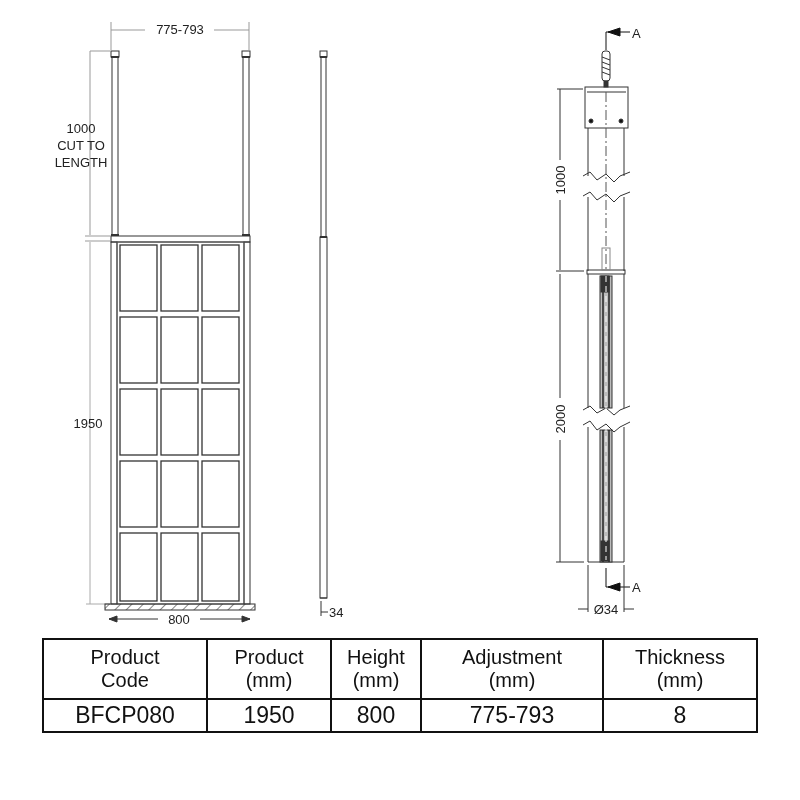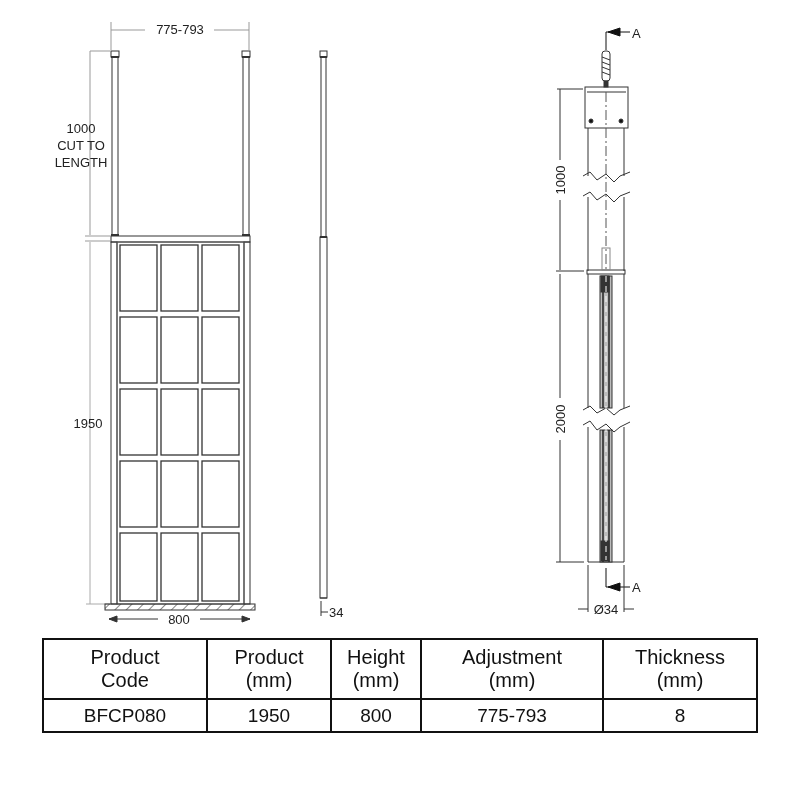--- a/index.html
+++ b/index.html
@@ -2,21 +2,21 @@
 <html><head>
   <meta charset="utf-8">
   <style>
     html, body { margin: 0; padding: 0; background: #ffffff; }
     body { width: 800px; height: 800px; position: relative; overflow: hidden; font-family: "Liberation Sans", sans-serif; color: #111; }
     #drawing { position: absolute; left: 0; top: 0; width: 800px; height: 640px; }
     .dimtext { font-family: "Liberation Sans", sans-serif; font-size: 13px; fill: #222; }
     .spec-table { position: absolute; left: 42px; top: 638px; width: 714px; height: 95px; border-collapse: collapse; table-layout: fixed; }
     .spec-table th, .spec-table td { border: 2px solid #111; text-align: center; font-family: "Liberation Sans", sans-serif; font-weight: normal; color: #111; padding: 0; }
     .spec-table th { font-size: 20px; line-height: 23px; height: 58px; }
-    .spec-table td { font-size: 19px; height: 31px; }
+    .spec-table td { font-size: 23px; height: 31px; }
     .hdr-line { display: block; }
   </style>
 </head>
 <body>
 
 <svg id="drawing" viewBox="0 0 800 640" xmlns="http://www.w3.org/2000/svg">
   <defs>
     <pattern id="hatch" width="8" height="8" patternUnits="userSpaceOnUse" patternTransform="rotate(45)">
       <line x1="0" y1="0" x2="0" y2="8" stroke="#333" stroke-width="1.2"></line>
     </pattern>

